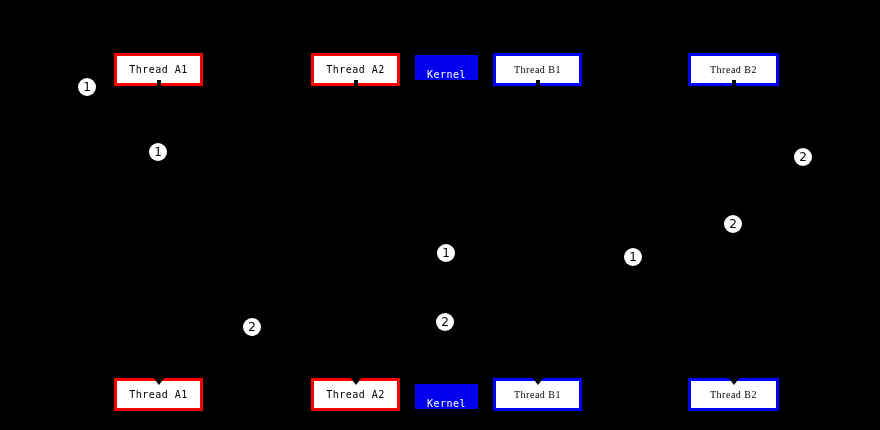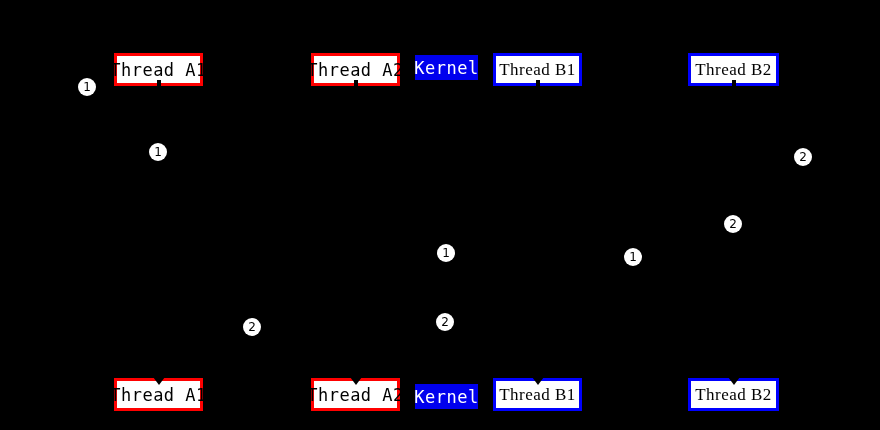--- a/index.html
+++ b/index.html
@@ -12,30 +12,31 @@
     font-family: "DejaVu Sans Mono", "Liberation Mono", monospace;
   }
   .box {
     position: absolute;
     box-sizing: border-box;
     display: flex;
     align-items: center;
     justify-content: center;
     background: var(--box-fill, #fff);
     color: var(--box-text, #000);
-    font-size: 17px;
+    font-size: 10px;
     letter-spacing: 0.5px;
     white-space: nowrap;
   }
   .box.red    { border: 3px solid var(--group-a-border, #f00); }
   .box.blue   { border: 3px solid var(--group-b-border, #00f); font-family: Liberation Serif, serif; }
   .box.kernel {
     border: none;
     background: var(--kernel-bg, #00f);
     color: var(--kernel-text, #fff);
+    align-items: flex-end;
   }
   
   .notch-bottom {
     position: absolute;
     bottom: -5px;
     left: 50%;
     transform: translateX(-50%);
     width: 4px;
     height: 8px;
     background: #000;

